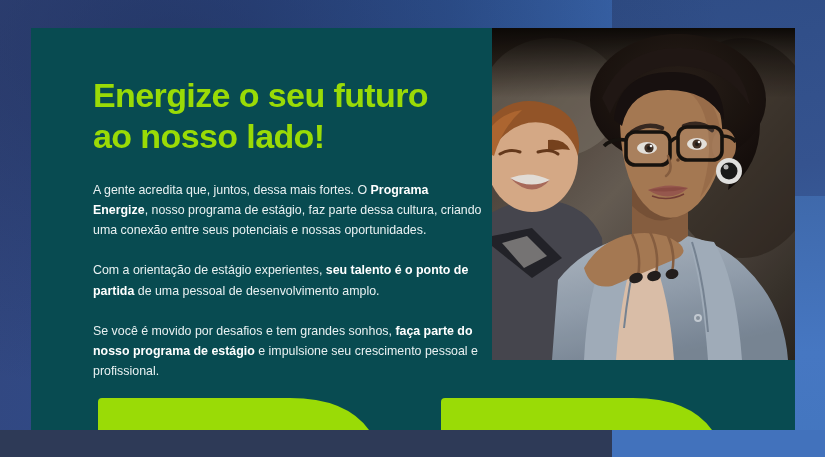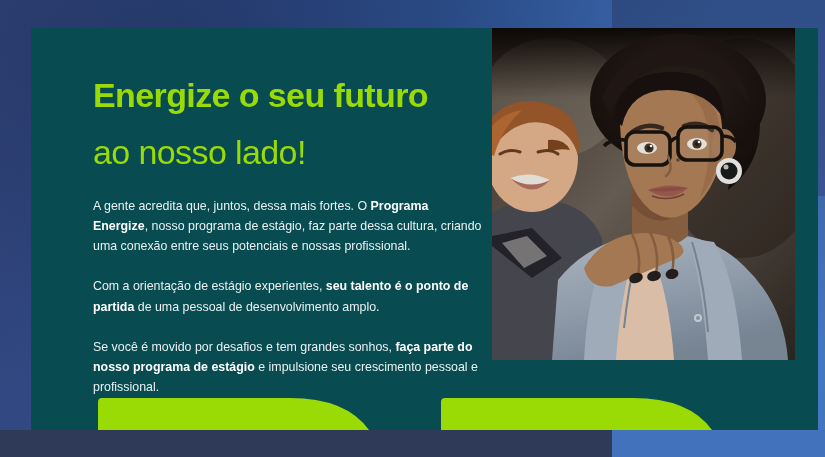--- a/index.html
+++ b/index.html
@@ -68,42 +68,41 @@
 
   
   .card {
     position: absolute;
     left: 31px;
     top: 28px;
     width: 764px;
     height: 402px;
     background: #084b51;
     overflow: hidden;
-    padding-left: 23px;
   }
 
   
   .content {
     position: absolute;
     left: 62px;
     top: 48px;
     width: 392px;
   }
   .headline {
     margin: 0;
     color: #9adb06;
     font-size: 34px;
     line-height: 1.15;
     font-weight: 800;
     letter-spacing: -0.6px;
   }
   .headline .l2 {
     display: block;
-    font-weight: 400;
-    margin-top: 18px;
+    font-weight: 700;
+    margin-top: 2px;
   }
   .body-copy {
     margin-top: 24px;
   }
   .body-copy p {
     margin: 0 0 20px 0;
     color: #e9f1f2;
     font-size: 12.4px;
     line-height: 1.62;
   }
@@ -146,21 +145,21 @@
 
   <div class="card">
 
     <div class="content">
       <h1 class="headline">
         <span>Energize o seu futuro</span>
         <span class="l2">ao nosso lado!</span>
       </h1>
 
       <div class="body-copy">
-        <p><span>A gente acredita que, juntos, dessa mais fortes. O </span><b>Programa Energize</b><span>, nosso programa de estágio, faz parte dessa cultura, criando uma conexão entre seus potenciais e nossas profissional.</span></p>
+        <p><span>A gente acredita que, juntos, dessa mais fortes. O </span><b>Programa Energize</b><span>, nosso programa de estágio, faz parte dessa cultura, criando uma conexão entre seus potenciais e nossas oportunidades.</span></p>
         <p><span>Com a orientação de estágio experientes, </span><b>seu talento é o ponto de partida</b><span> de uma pessoal de desenvolvimento amplo.</span></p>
         <p><span>Se você é movido por desafios e tem grandes sonhos, </span><b>faça parte do nosso programa de estágio</b><span> e impulsione seu crescimento pessoal e profissional.</span></p>
       </div>
     </div>
 
     <div class="photo">
       <svg width="303" height="332" viewBox="0 0 303 332" xmlns="http://www.w3.org/2000/svg" role="img">
         <defs>
           <linearGradient id="bgWall" x1="0" y1="0" x2="1" y2="1">
             <stop offset="0%" stop-color="#3a2f26"></stop>

